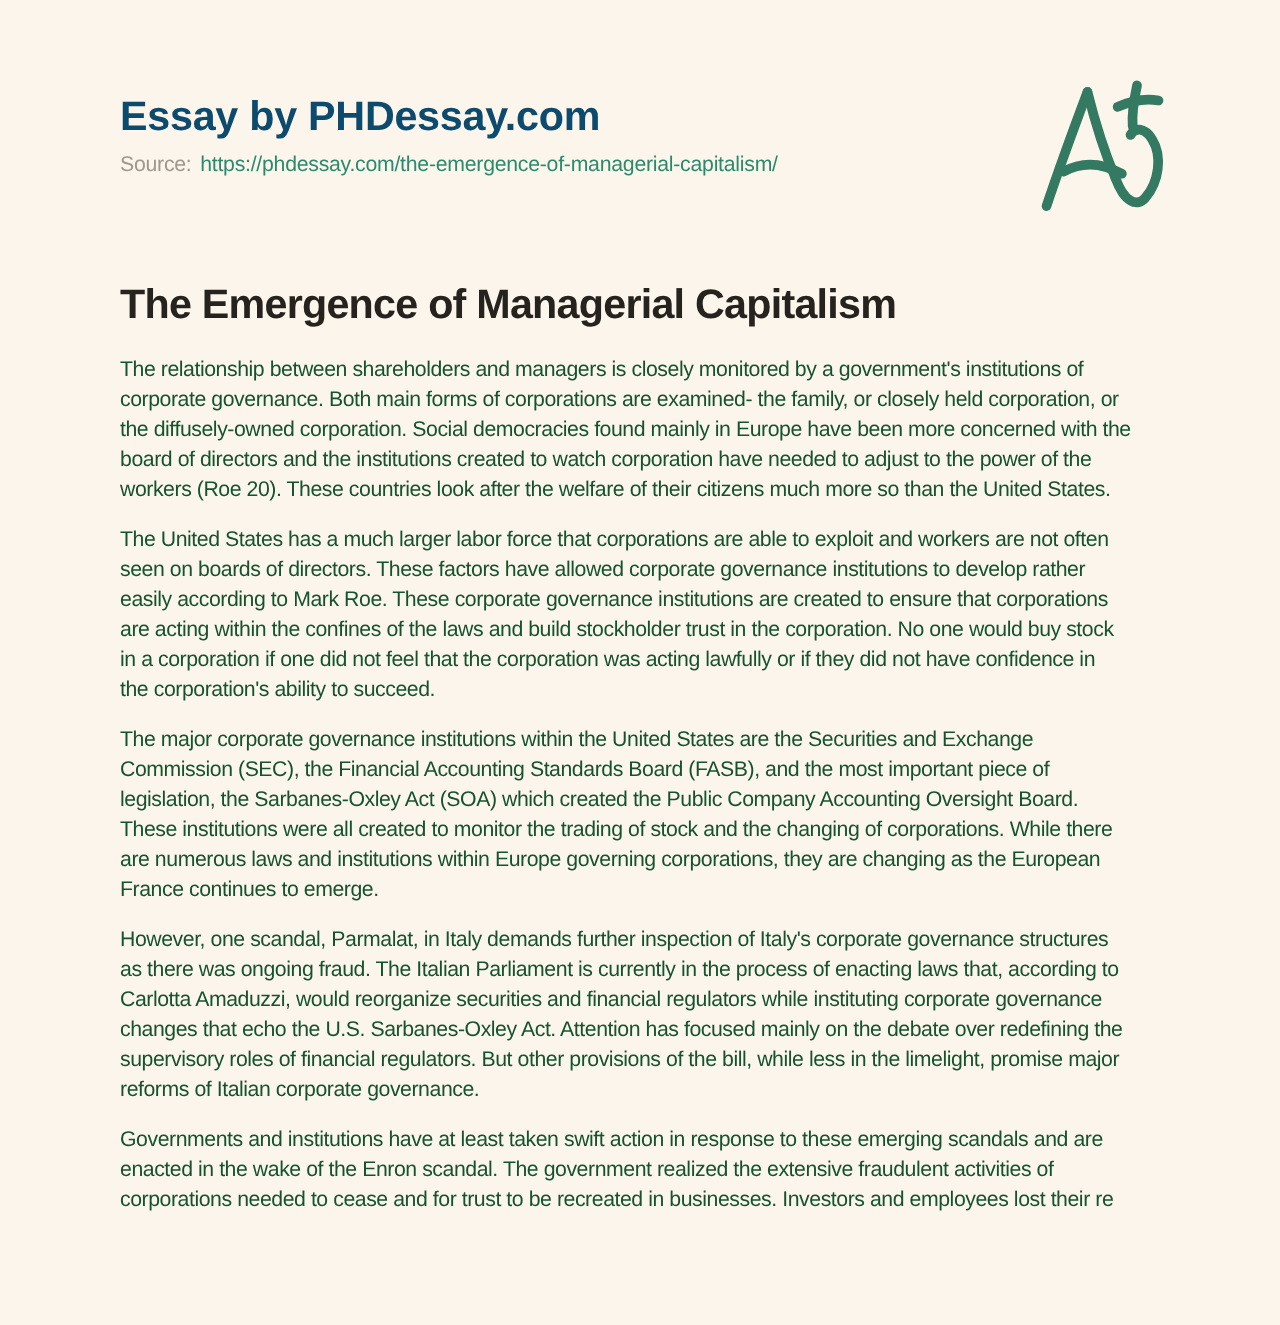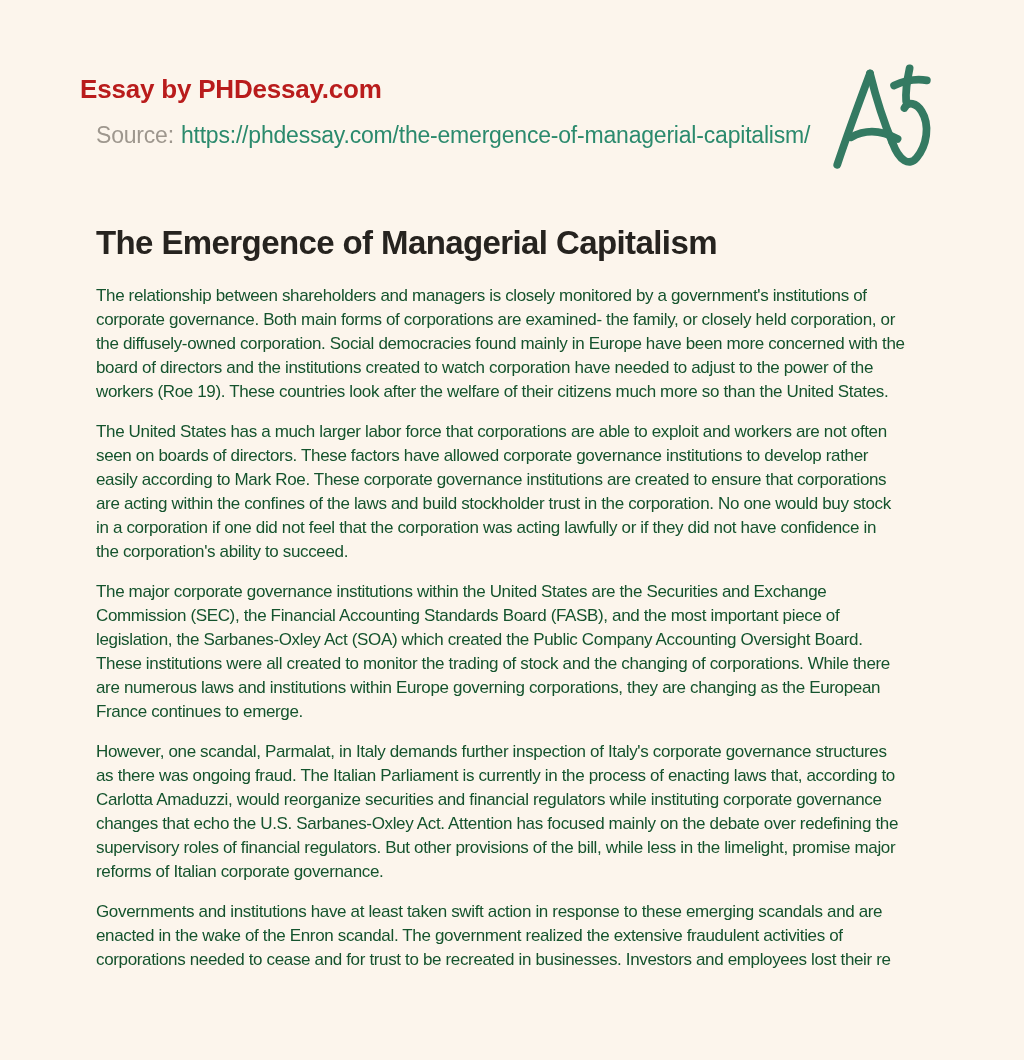--- a/index.html
+++ b/index.html
@@ -14,32 +14,32 @@
     font-family: "Liberation Sans", sans-serif;
     position: relative;
   }
   .page {
     position: relative;
     width: 1024px;
     height: 1060px;
   }
   .byline {
     position: absolute;
-    left: 80px;
+    left: 96px;
     top: 74px;
-    font-size: 26px;
+    font-size: 33px;
     font-weight: bold;
-    color: #b91c1c;
+    color: #0c4a6e;
     letter-spacing: -0.2px;
   }
   .source-row {
     position: absolute;
     left: 96px;
     top: 122px;
-    font-size: 23px;
+    font-size: 17px;
     letter-spacing: -0.2px;
   }
   .source-label {
     color: #9e978e;
     margin-right: 7px;
   }
   .source-link {
     color: #2b8a6d;
     text-decoration: none;
   }
@@ -103,21 +103,21 @@
   </div>
 
   <div class="title">The Emergence of Managerial Capitalism</div>
 
   <div class="essay">
       <div class="para">
         <div class="line">The relationship between shareholders and managers is closely monitored by a government's institutions of</div>
         <div class="line">corporate governance. Both main forms of corporations are examined- the family, or closely held corporation, or</div>
         <div class="line">the diffusely-owned corporation. Social democracies found mainly in Europe have been more concerned with the</div>
         <div class="line">board of directors and the institutions created to watch corporation have needed to adjust to the power of the</div>
-        <div class="line">workers (Roe 19). These countries look after the welfare of their citizens much more so than the United States.</div>
+        <div class="line">workers (Roe 20). These countries look after the welfare of their citizens much more so than the United States.</div>
       </div>
       <div class="para">
         <div class="line">The United States has a much larger labor force that corporations are able to exploit and workers are not often</div>
         <div class="line">seen on boards of directors. These factors have allowed corporate governance institutions to develop rather</div>
         <div class="line">easily according to Mark Roe. These corporate governance institutions are created to ensure that corporations</div>
         <div class="line">are acting within the confines of the laws and build stockholder trust in the corporation. No one would buy stock</div>
         <div class="line">in a corporation if one did not feel that the corporation was acting lawfully or if they did not have confidence in</div>
         <div class="line">the corporation's ability to succeed.</div>
       </div>
       <div class="para">

